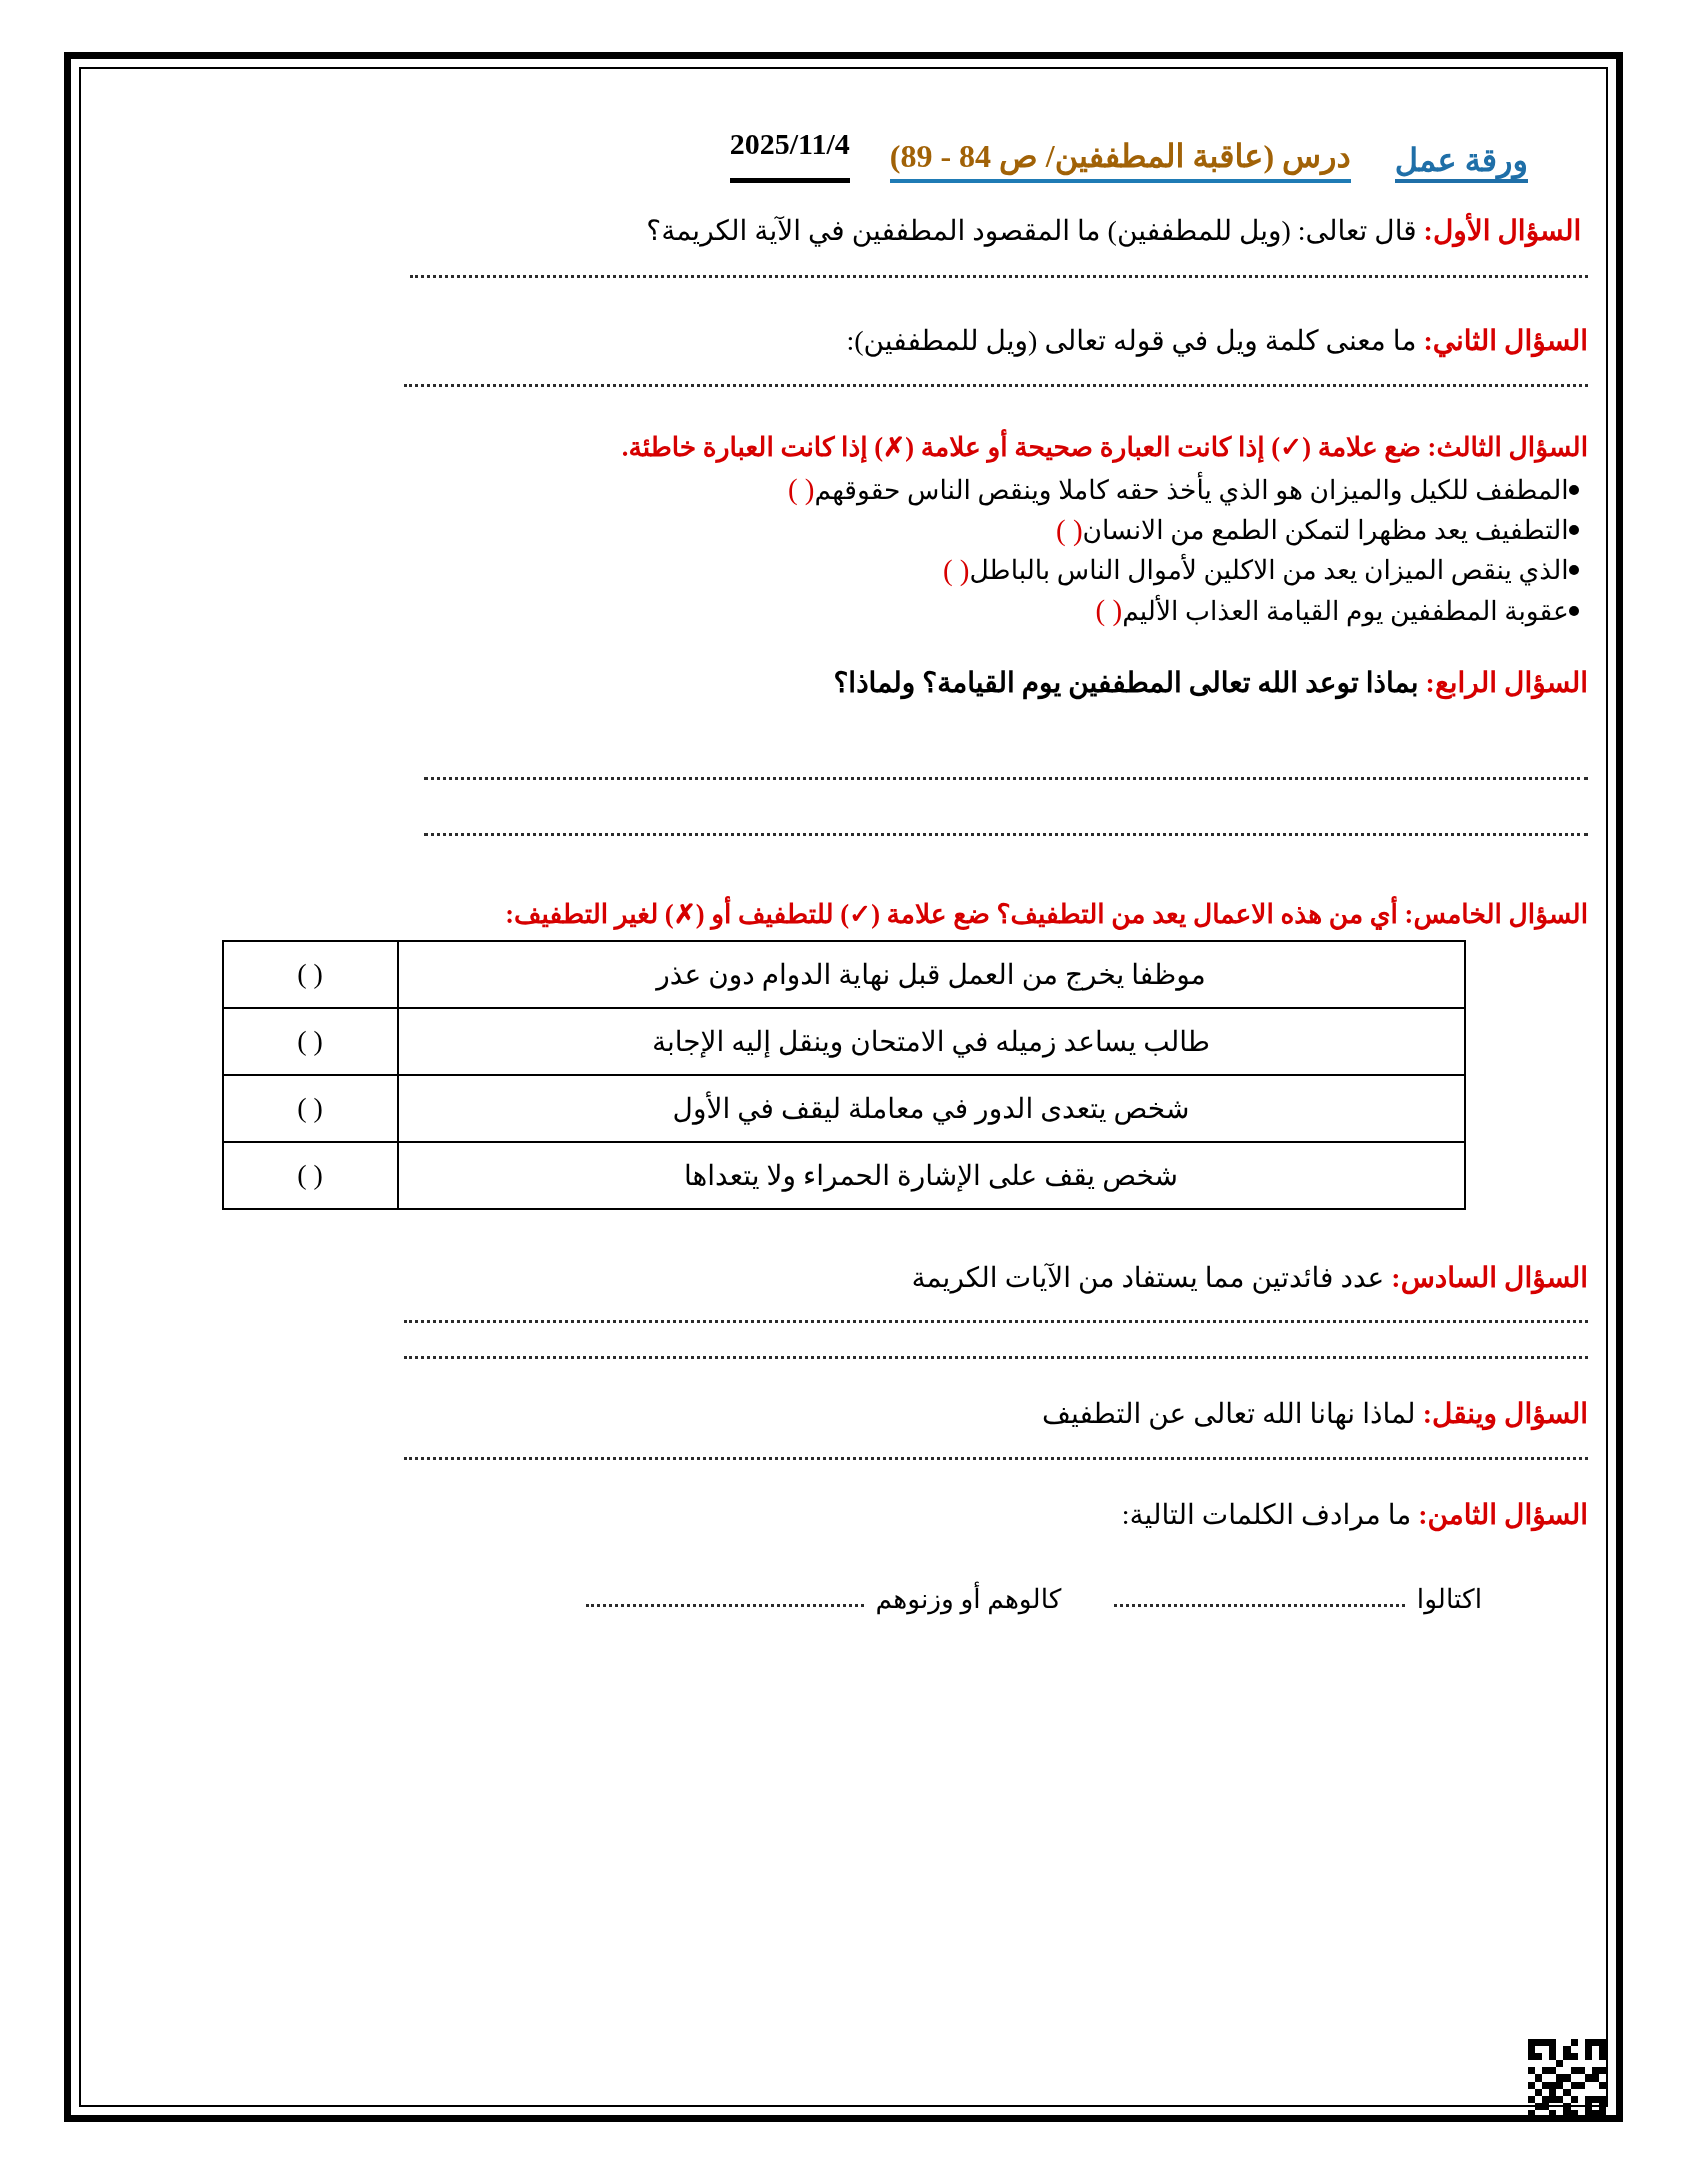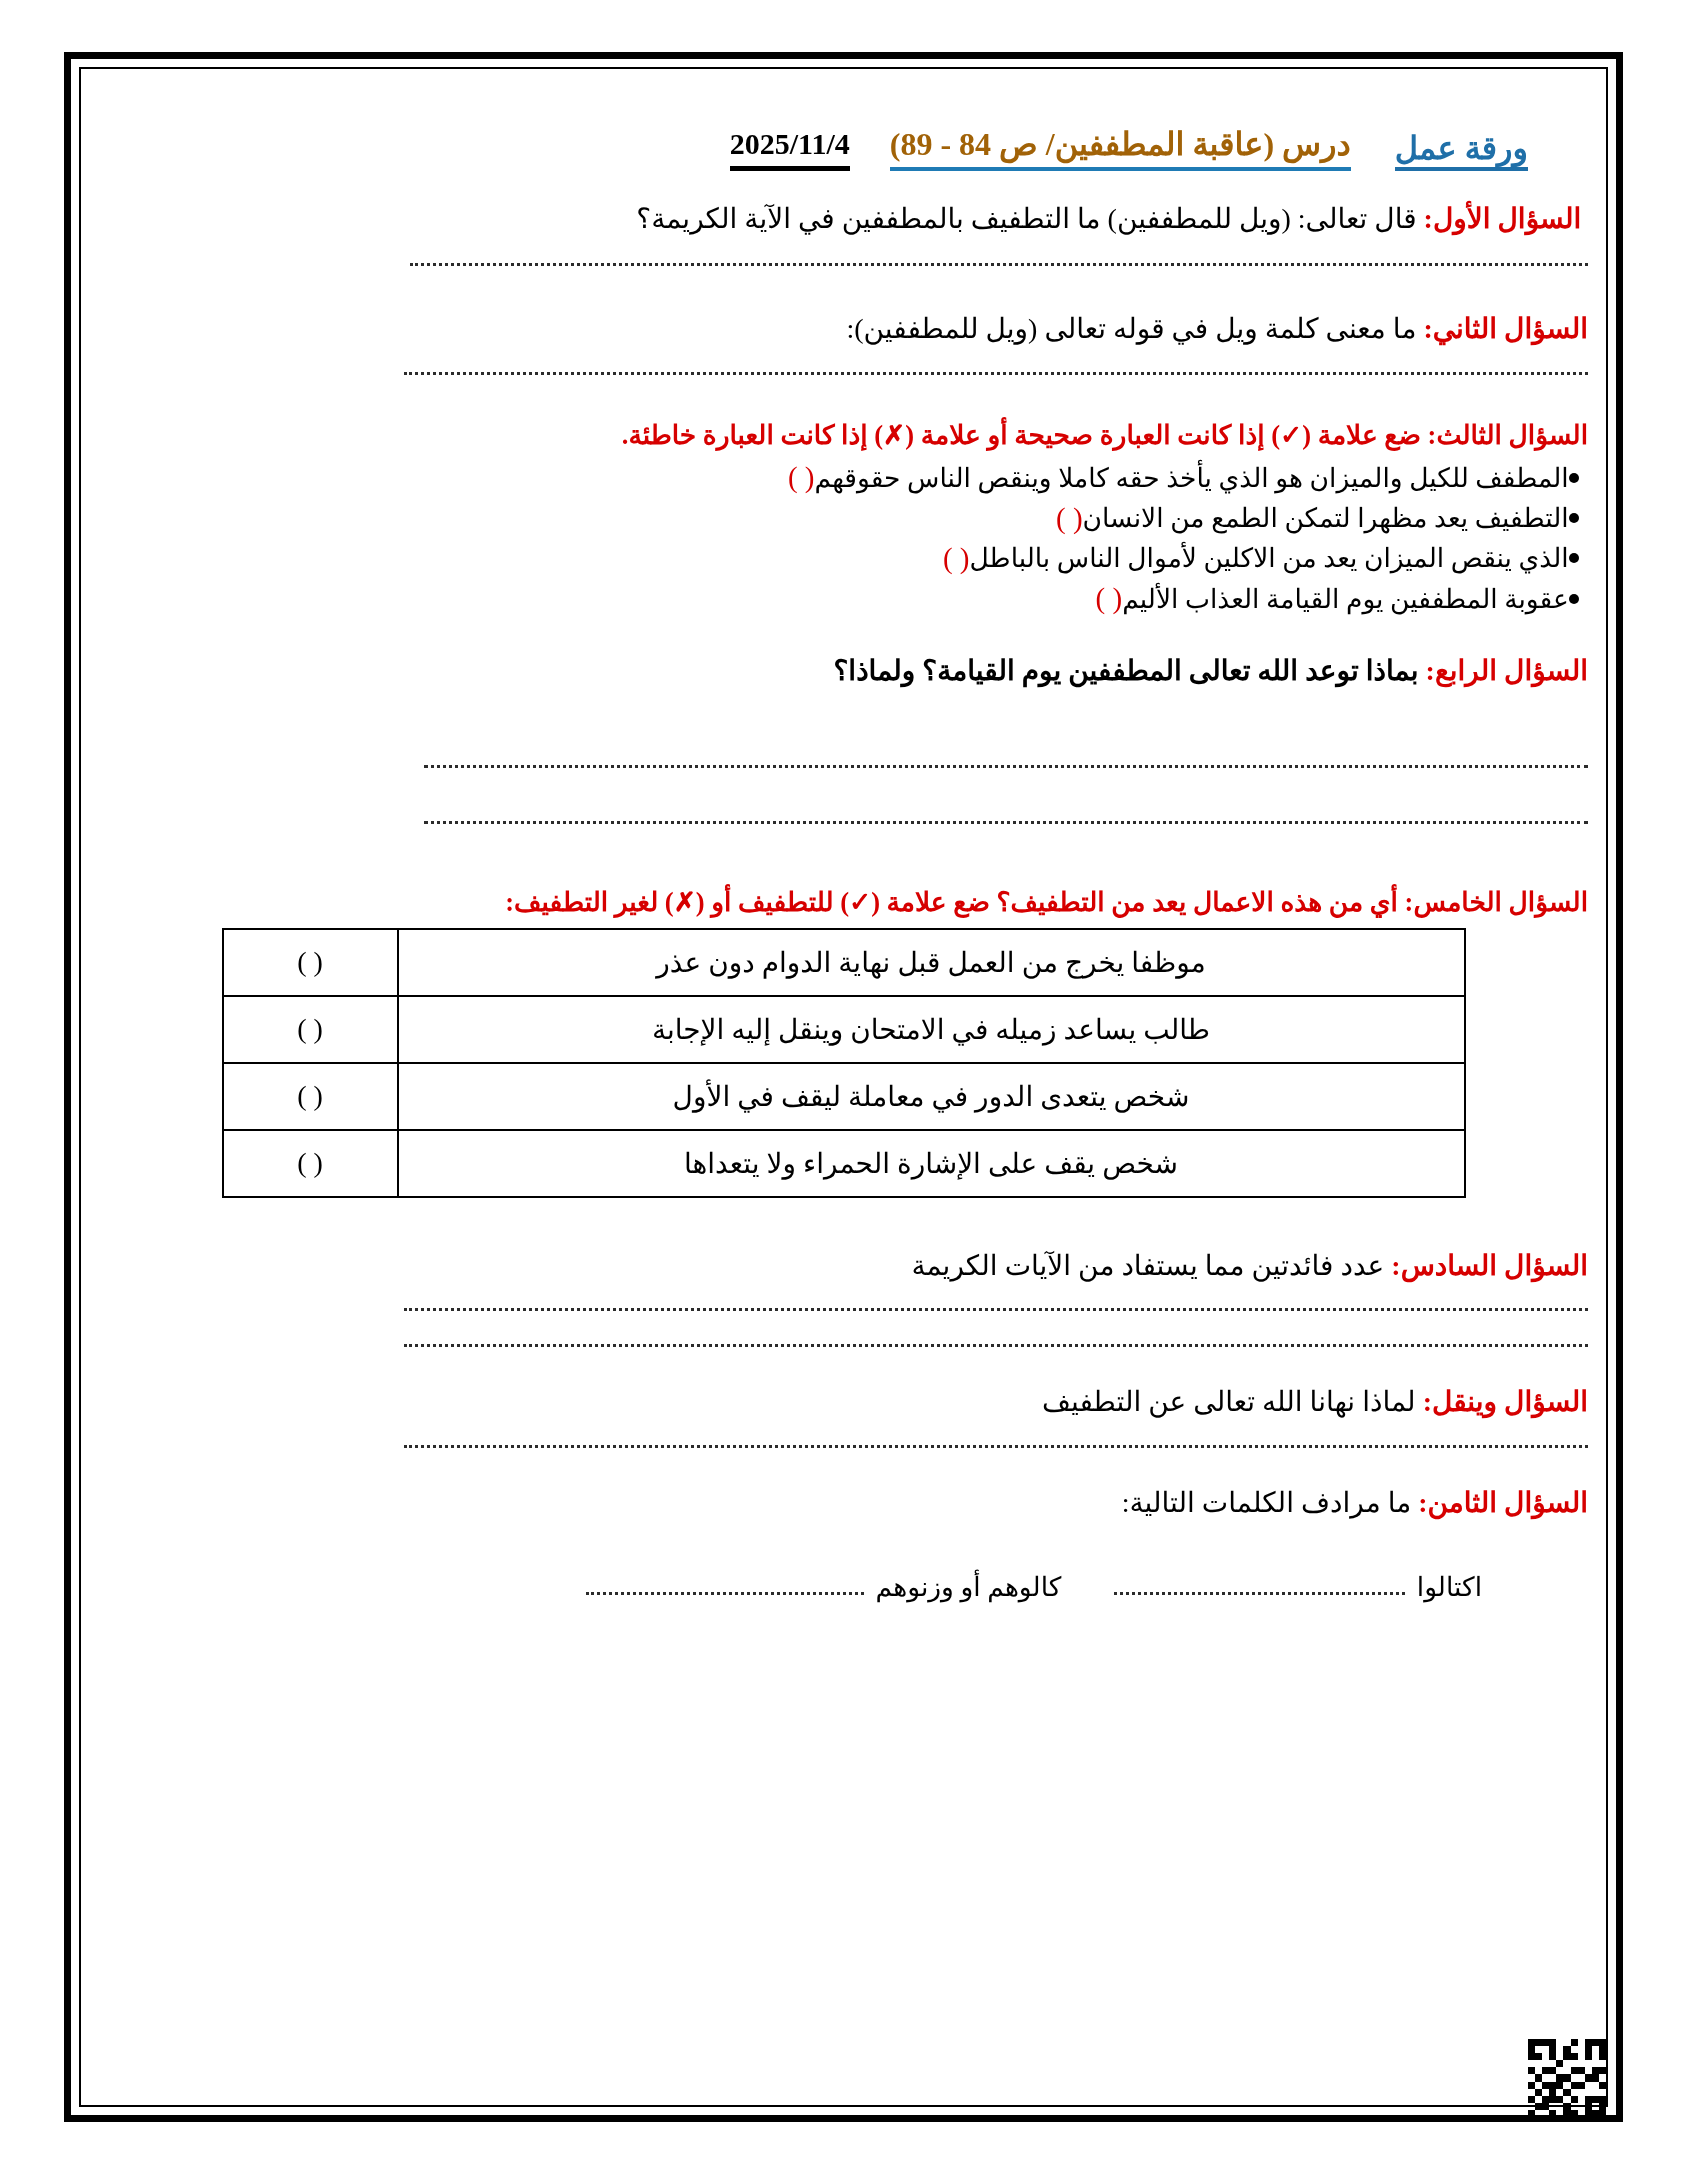--- a/index.html
+++ b/index.html
@@ -78,21 +78,21 @@
     line-height: 1.12;
     text-align: center;
   }
   .hdr-gap2 { width: 40px; }
   .hdr-date {
     color: #000000;
     font-weight: bold;
     font-size: 30px;
     white-space: nowrap;
     border-bottom: 5.3px solid #000000;
-    padding-bottom: 5px;
+    padding-bottom: 17px;
     direction: ltr;
     line-height: 1.12;
   }
 
   
   .q-line {
     font-size: 28px;
     line-height: 1.38;
     color: #000000;
     direction: rtl;
@@ -222,21 +222,21 @@
       <div class="hdr-ws">ورقة عمل</div>
       <div class="hdr-gap"></div>
       <div class="hdr-lesson">درس (عاقبة المطففين/ ص 84 - 89)</div>
       <div class="hdr-gap2"></div>
       <div class="hdr-date">2025/11/4</div>
     </div>
 
     <div class="row-right" style="margin-top:29px; padding-right:6.6px;">
       <div class="q-line">
         <span class="q-label">السؤال الأول:</span>
-        <span class="q-body">قال تعالى: (ويل للمطففين) ما التطفيف بالمطففين في الآية الكريمة؟</span>
+        <span class="q-body">قال تعالى: (ويل للمطففين) ما المقصود المطففين في الآية الكريمة؟</span>
       </div>
     </div>
     <div class="dots" style="width:1178px; margin-top:24px; margin-right:0; margin-left:auto;"></div>
 
     <div class="row-center" style="margin-top:44px;">
       <div class="q-line">
         <span class="q-label">السؤال الثاني:</span>
         <span class="q-body">ما معنى كلمة ويل في قوله تعالى (ويل للمطففين):</span>
       </div>
     </div>

